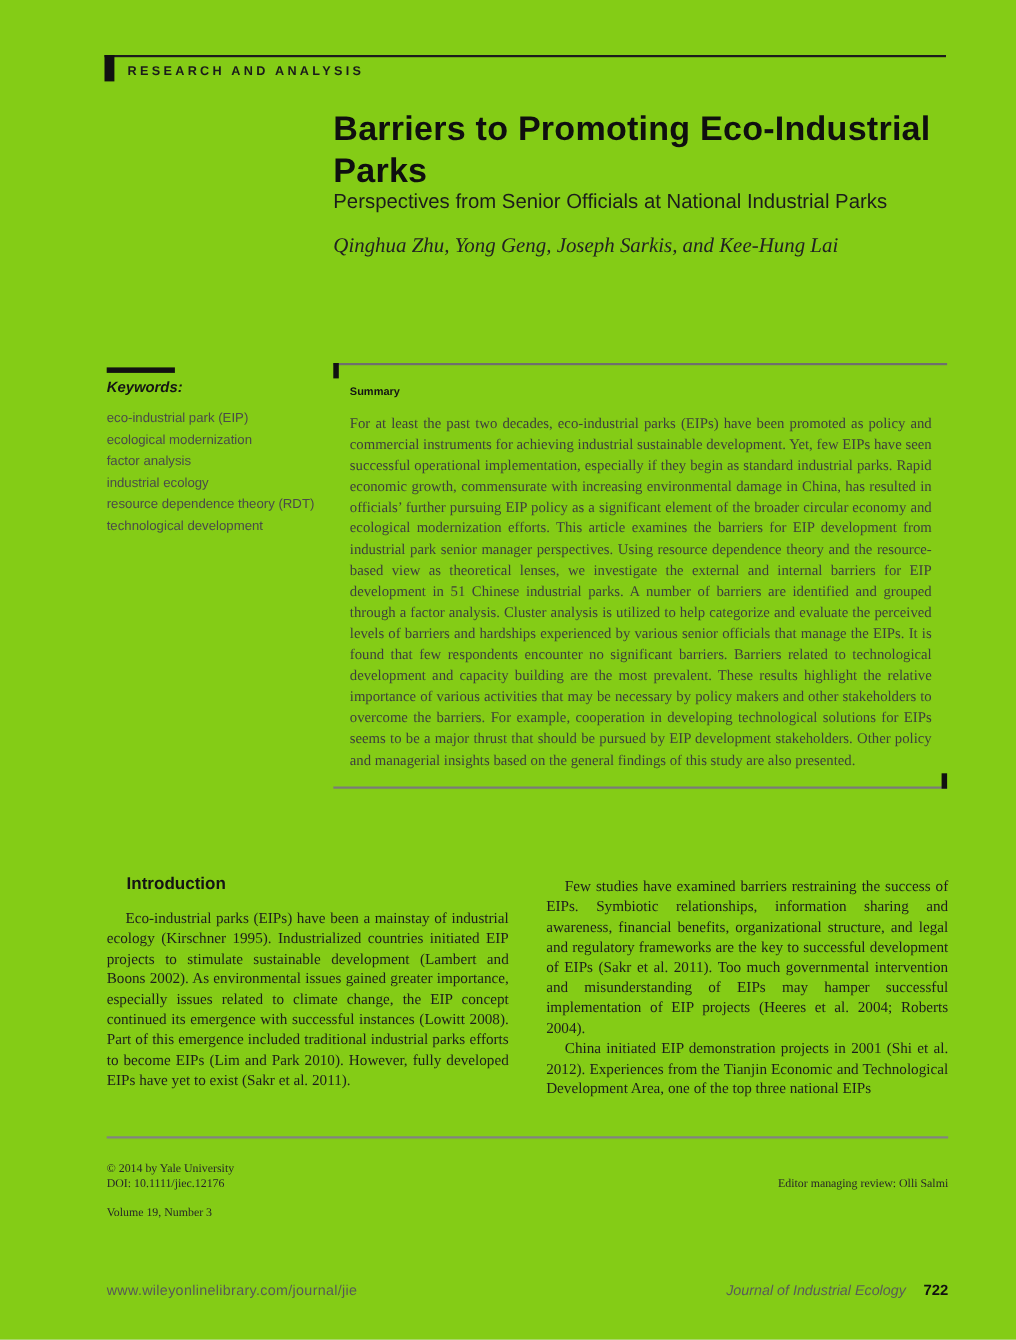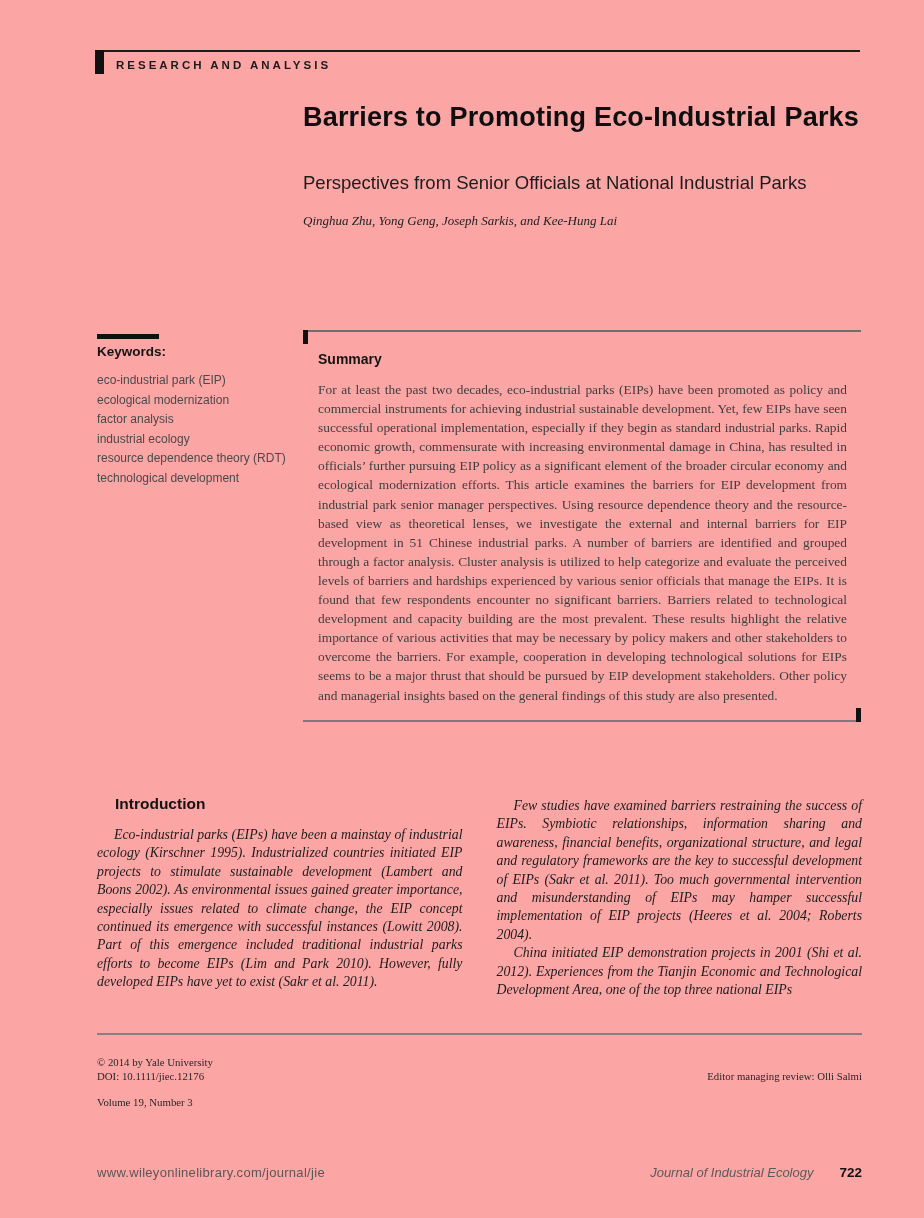--- a/index.html
+++ b/index.html
@@ -2,21 +2,21 @@
 <html><head>
 <meta charset="utf-8">
 <style>
   * { margin: 0; padding: 0; box-sizing: border-box; }
   html, body { background: #e8e8e8; }
   .page {
     position: relative;
     width: 924px;
     height: 1218px;
     margin: 0 auto;
-    background: #fca5a5;
+    background: #84cc16;
     font-family: "Liberation Sans", sans-serif;
     color: #1a1a1a;
     overflow: hidden;
   }
 
   
   .top-rule {
     position: absolute; left: 95px; top: 50px;
     width: 765px; height: 2px; background: #1c1c1c;
   }
@@ -26,57 +26,57 @@
   }
   .header-label {
     position: absolute; left: 116px; top: 59px;
     font-size: 11.5px; font-weight: bold; letter-spacing: 3px;
     color: #1b1b1b;
   }
 
   
   .title {
     position: absolute; left: 303px; top: 98px; width: 575px;
-    font-size: 27px; font-weight: bold; line-height: 38px;
+    font-size: 31px; font-weight: bold; line-height: 38px;
     letter-spacing: 0.2px; color: #0f0f0f;
   }
   .subtitle {
     position: absolute; left: 303px; top: 172px; width: 575px;
     font-size: 18.5px; font-weight: normal; color: #1c1c1c;
   }
   .authors {
     position: absolute; left: 303px; top: 213px; width: 575px;
     font-family: "Liberation Serif", serif;
-    font-style: italic; font-size: 13px; color: #222;
+    font-style: italic; font-size: 19px; color: #222;
   }
 
   
   .keywords {
     position: absolute; left: 97px; top: 334px; width: 195px;
   }
   .keywords-bar { width: 62px; height: 5px; background: #111; }
   .keywords-heading {
-    margin-top: 5px; font-size: 13.5px; font-weight: bold; color: #141414;
+    margin-top: 5px; font-size: 13.5px; font-weight: bold; color: #141414; font-style: italic;
   }
   .keywords-list {
     margin-top: 12px; list-style: none;
     font-size: 12px; line-height: 19.5px; color: #4a4a4a;
   }
 
   
   .summary-box {
     position: absolute; left: 303px; top: 330px; width: 558px;
   }
   .summary-top-rule { position: relative; width: 100%; height: 2px; background: #6f6f6f; }
   .summary-tick-left {
     position: absolute; left: 0; top: 0; width: 5px; height: 14px; background: #111;
   }
   .summary-heading {
     margin: 19px 0 0 15px;
-    font-size: 14px; font-weight: bold; color: #141414;
+    font-size: 10px; font-weight: bold; color: #141414;
   }
   .summary-text {
     margin: 13px 14px 0 15px;
     font-size: 13.4px; line-height: 19.1px; color: #3e3e3e;
     text-align: justify;
     font-family: Liberation Serif, serif;
   }
   .summary-bottom-rule {
     position: relative; margin-top: 15px; width: 100%; height: 2px; background: #7a7a7a;
   }
@@ -91,21 +91,21 @@
     font-family: "Liberation Serif", serif;
   }
   .col { width: 374px; }
   .intro-heading {
     font-family: "Liberation Sans", sans-serif;
     font-size: 15.5px; font-weight: bold; color: #141414;
     margin-left: 18px; margin-bottom: 13px;
   }
   .body-par {
     font-size: 13.8px; line-height: 18.4px; color: #1d1d1d;
-    text-align: justify; text-indent: 17px; font-style: italic;
+    text-align: justify; text-indent: 17px;
   }
   .col-right { padding-top: 2px; }
 
   
   .footnote-rule {
     position: absolute; left: 97px; top: 1033px;
     width: 765px; height: 2px; background: #828282;
   }
   .footnotes {
     position: absolute; left: 97px; top: 1039px; width: 765px;
@@ -119,21 +119,21 @@
   .editor-note { position: absolute; right: 0; bottom: 0; }
   .volume-row { margin-top: 12px; line-height: 14px; }
 
   
   .page-footer {
     position: absolute; left: 97px; top: 1165px; width: 765px;
     display: flex; justify-content: space-between; align-items: flex-start;
     font-size: 13px;
   }
   .footer-url { color: #585858; letter-spacing: 0.3px; }
-  .footer-right { display: flex; align-items: baseline; gap: 26px; }
+  .footer-right { display: flex; align-items: baseline; gap: 16px; }
   .footer-journal { font-style: italic; color: #5a5a5a; }
   .footer-page-number { font-weight: bold; color: #111; font-size: 13.5px; }
 </style>
 </head>
 <body>
 
 <div class="page">
 
   <div class="top-rule"></div>
   <div class="header-bar"></div>

